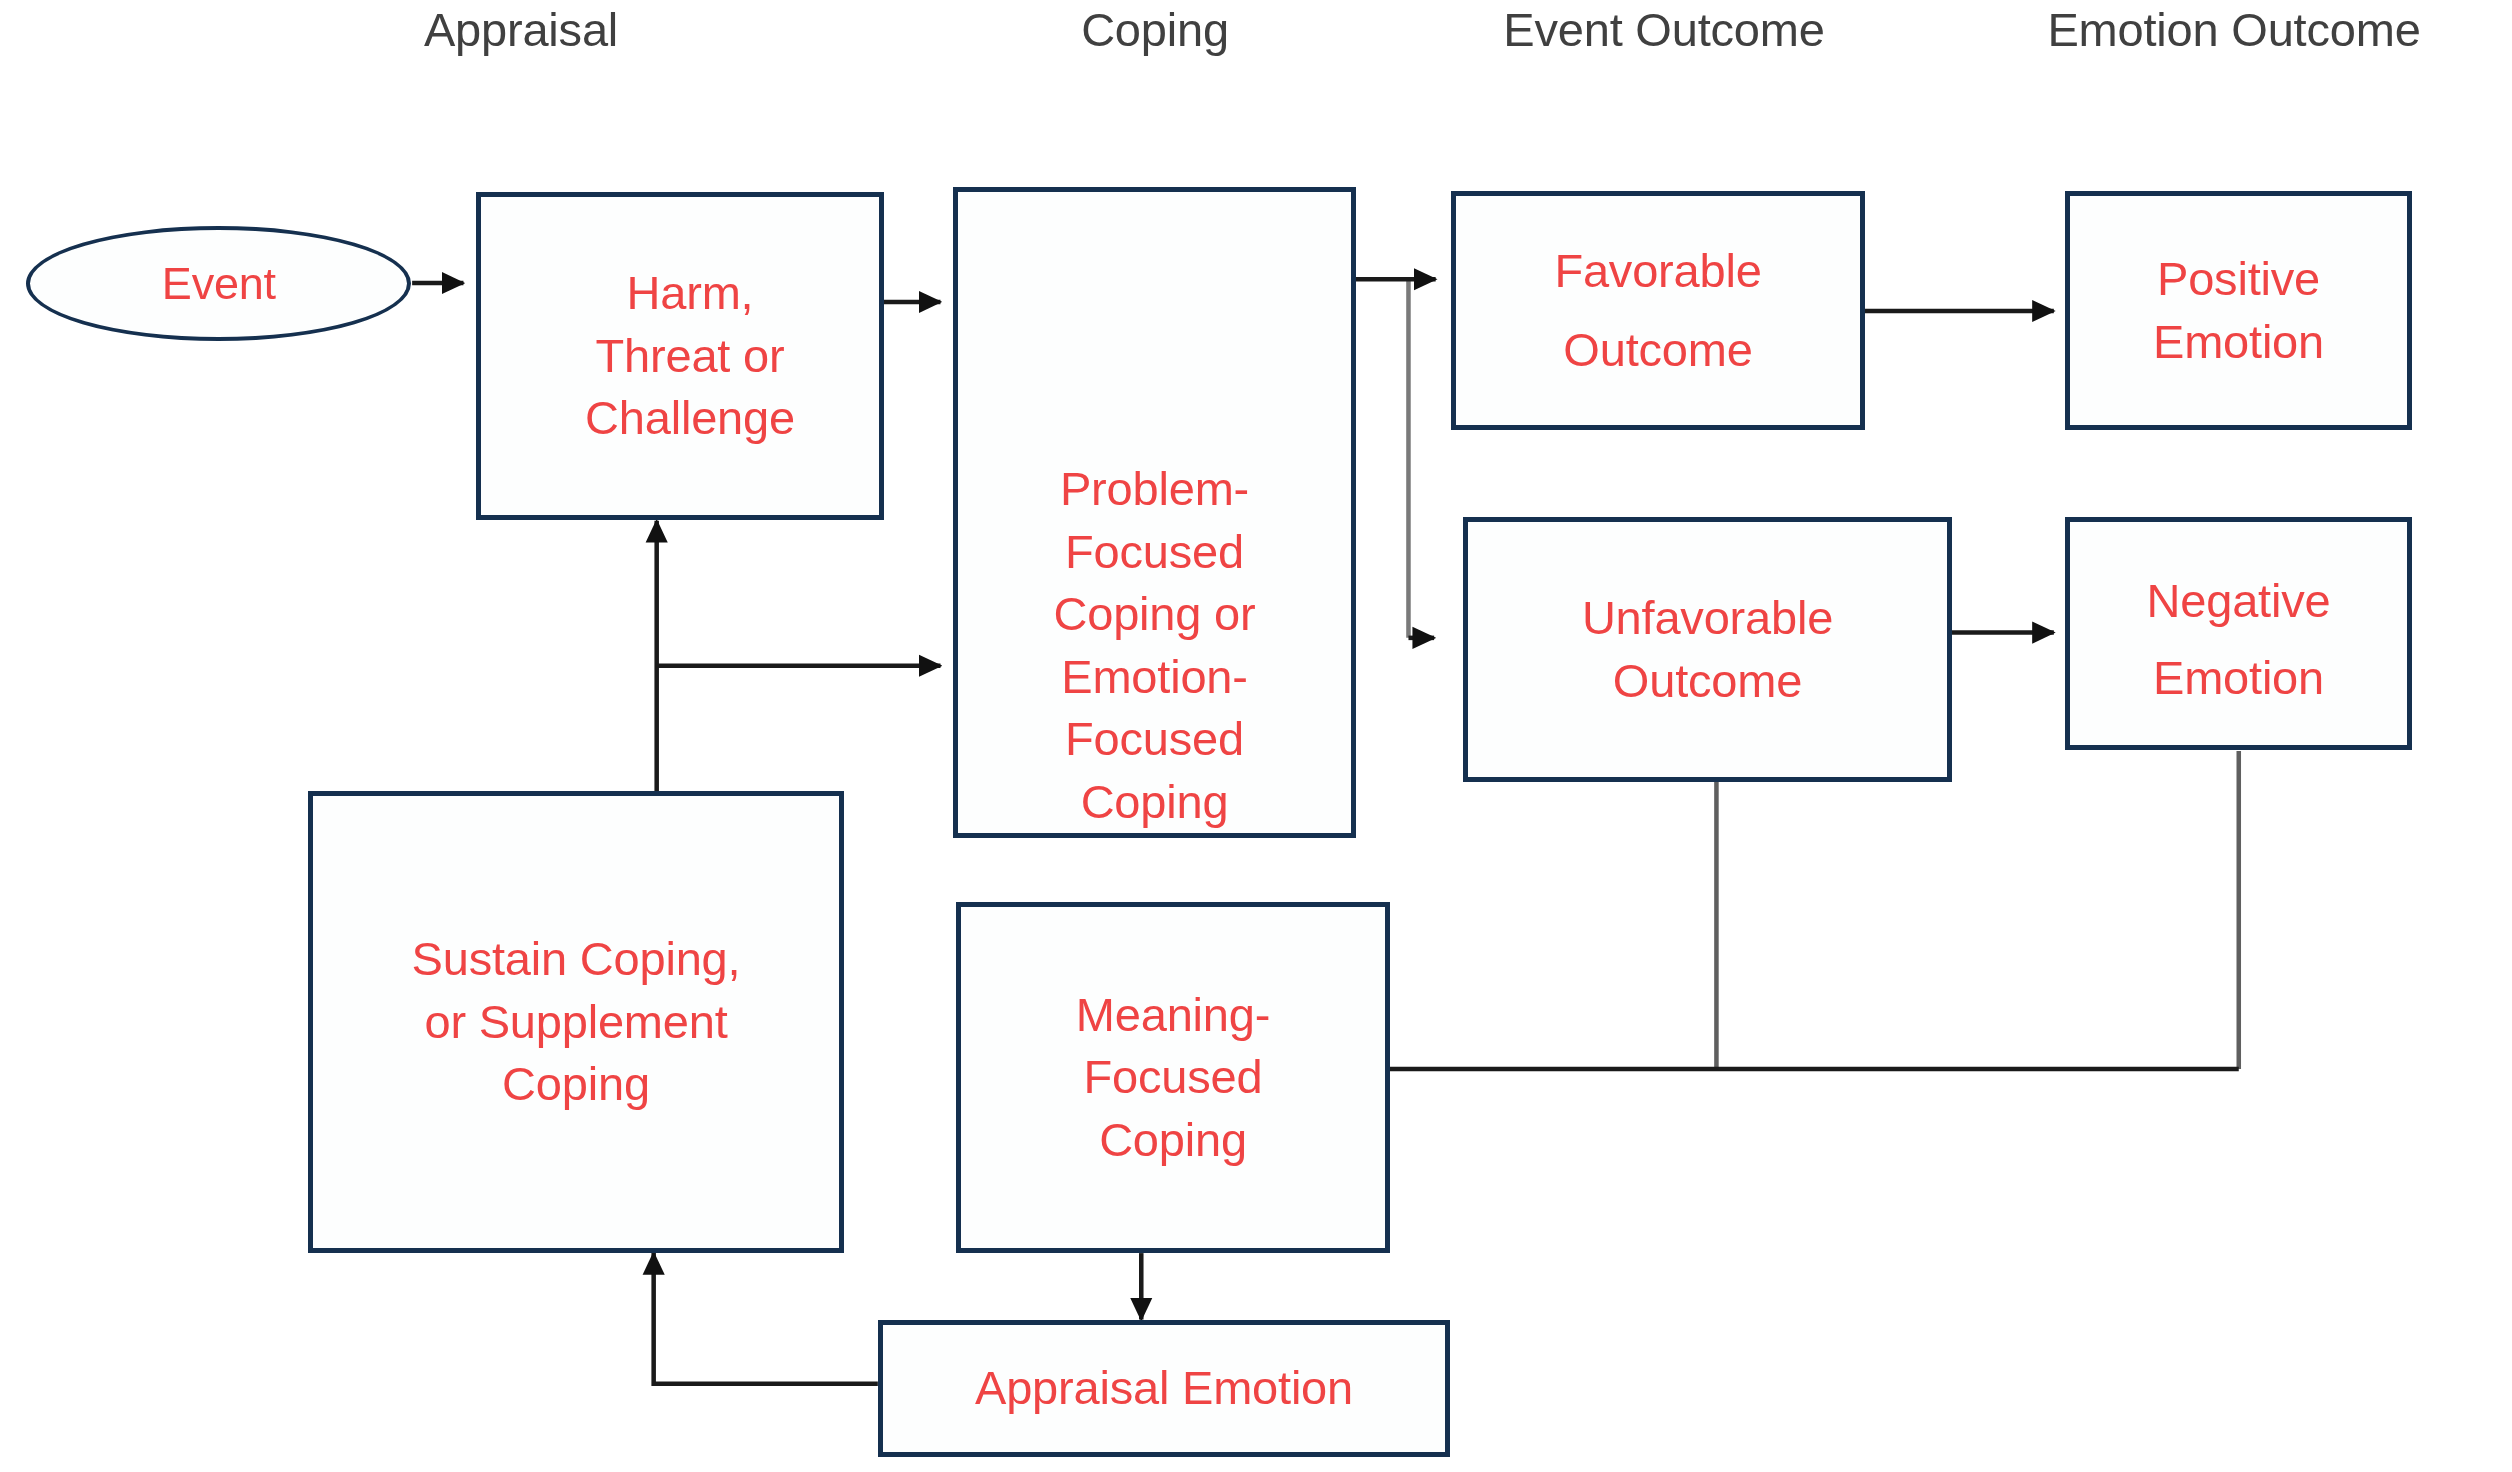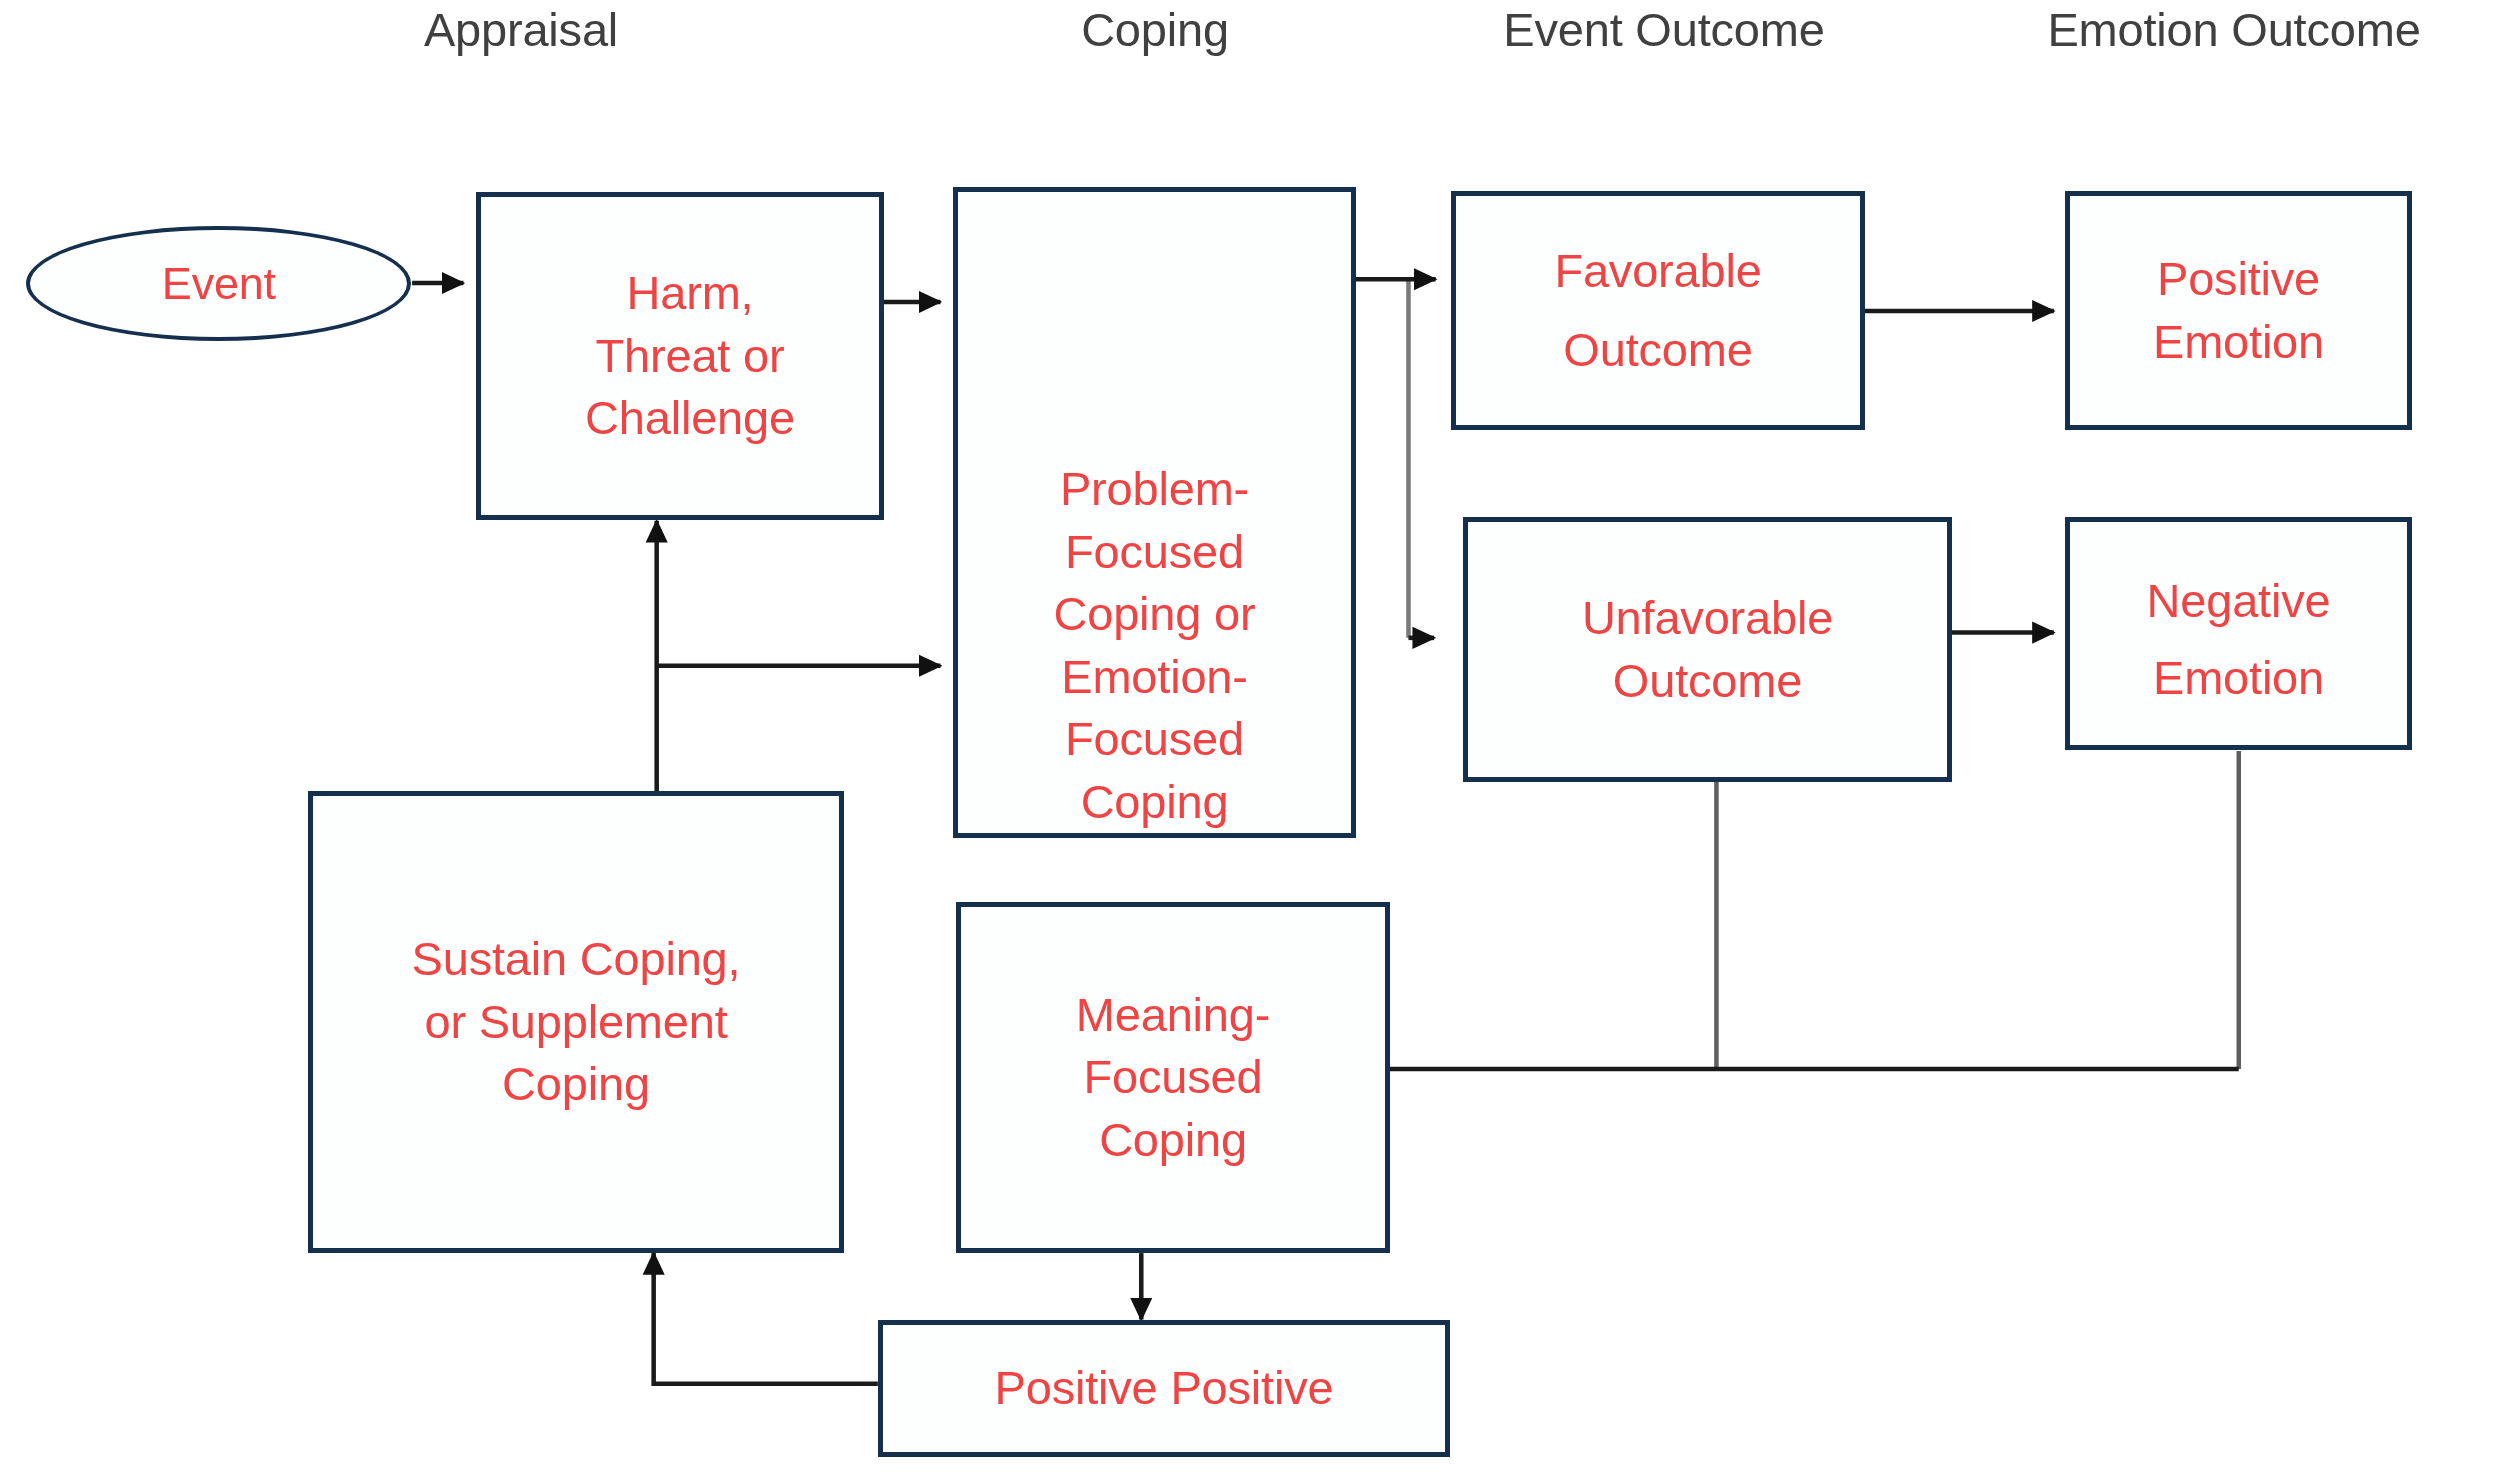--- a/index.html
+++ b/index.html
@@ -180,17 +180,17 @@
 
   <div class="node" style="left:956px; top:902px; width:434px; height:351px;">
     <div style="display:flex; flex-direction:column; gap:0;">
       <span>Meaning-</span>
       <span>Focused</span>
       <span>Coping</span>
     </div>
   </div>
 
   <div class="node" style="left:878px; top:1320px; width:572px; height:137px;">
-    <span class="label">Positive Positive</span>
+    <span class="label">Appraisal Emotion</span>
   </div>
 
 </div>
 
 
 </body></html>

